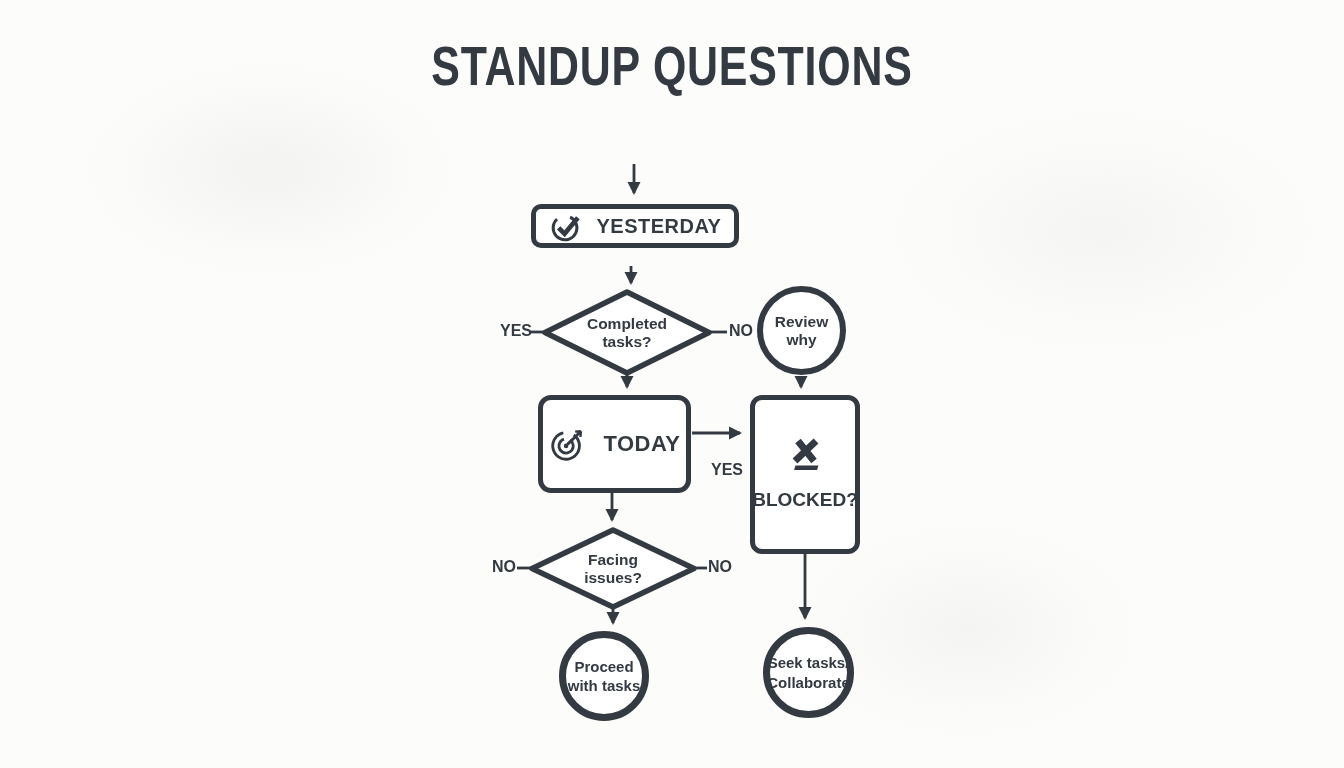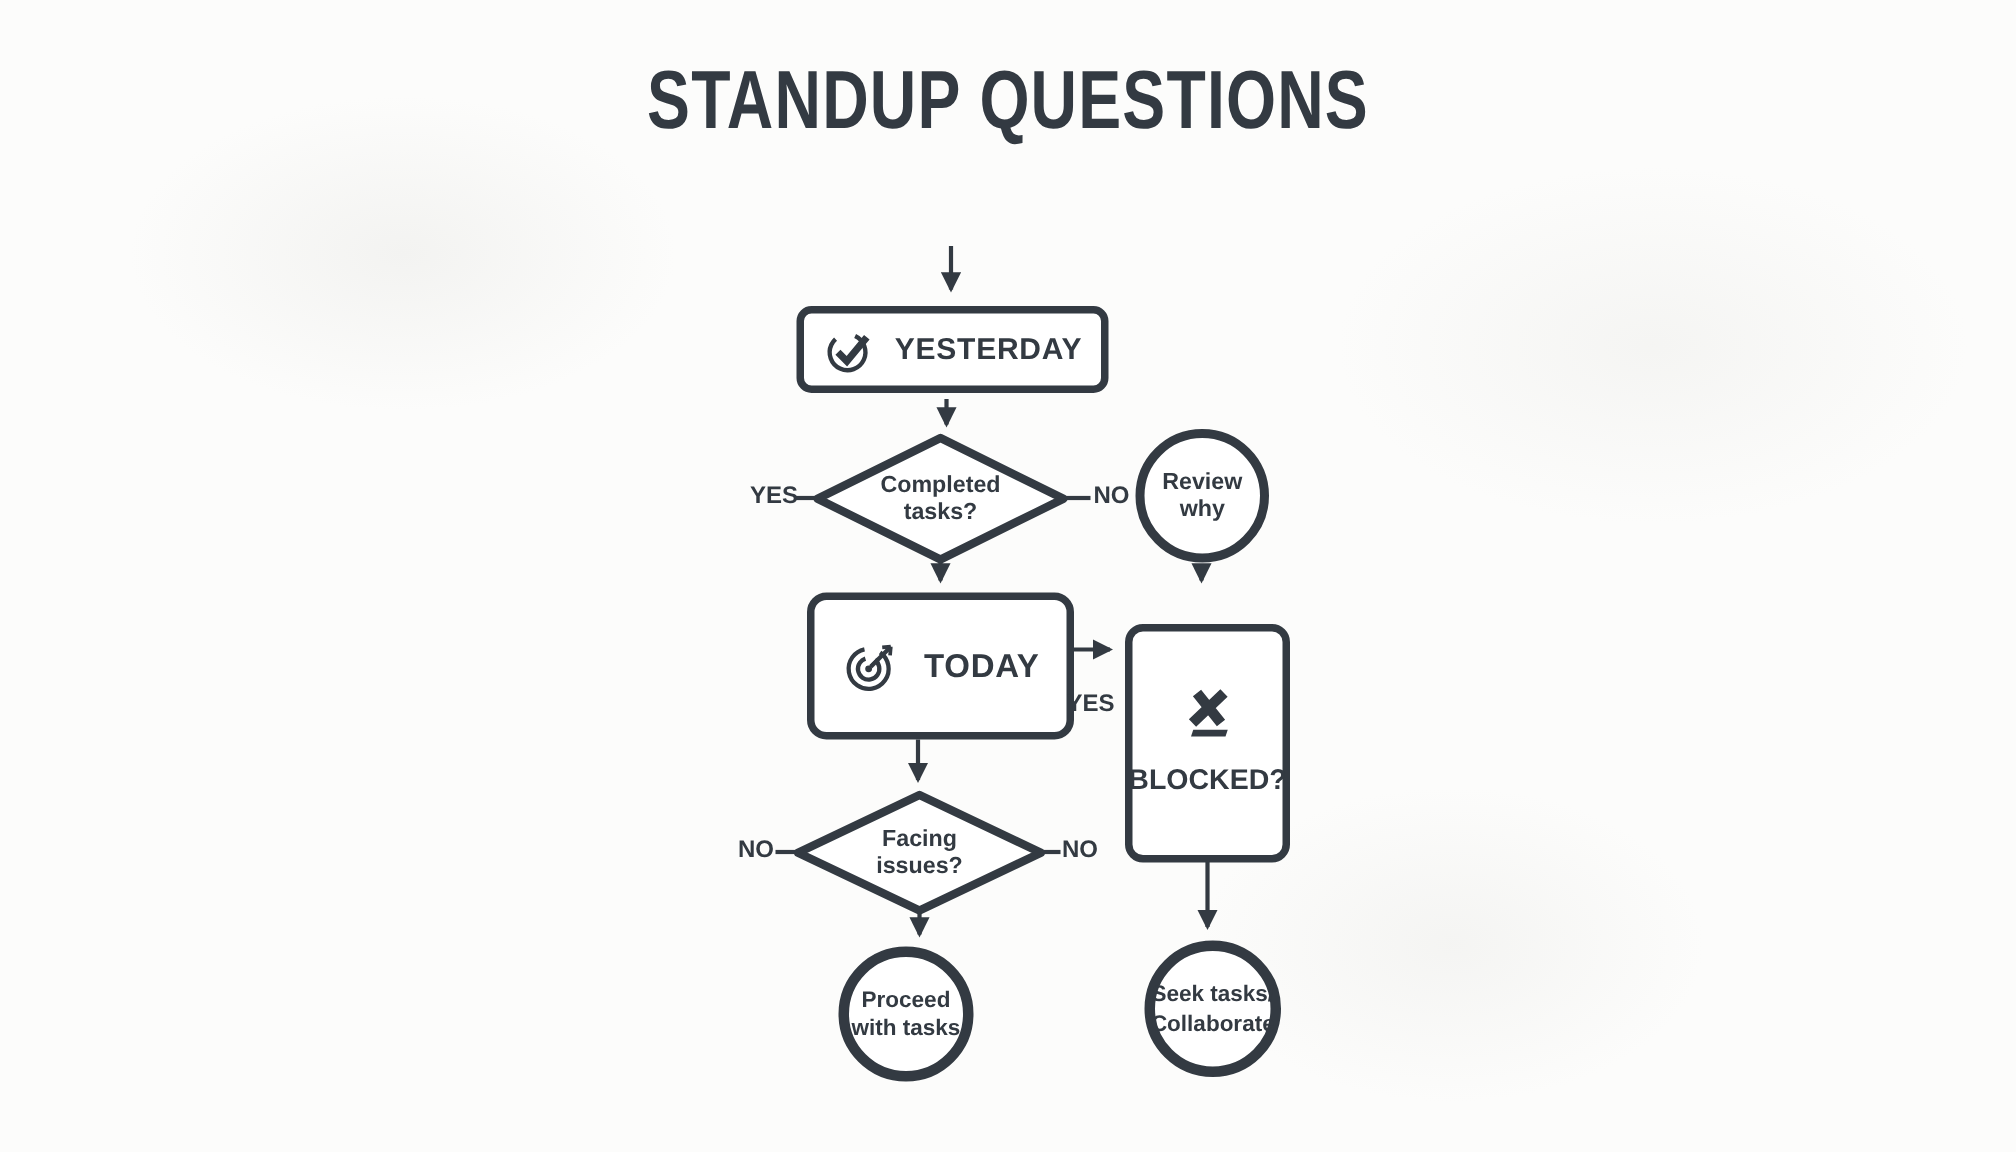--- a/index.html
+++ b/index.html
@@ -66,23 +66,23 @@
   }
   .rect { border-radius: 10px; }
   .circle { border-radius: 50%; align-items: center; }
 
   .node .icon { display: inline-flex; flex: 0 0 auto; }
   .node .icon svg { display: block; }
   .icon svg * { stroke: var(--ink); }
   .icon svg .fill { fill: var(--ink); stroke: none; }
 
   #start { left: 550px; top: 120px; width: 167px; height: 44px; border-width: 4px; border-radius: 9px; font-size: 21px; }
-  #yesterday { left: 531px; top: 204px; width: 208px; height: 58px; gap: 15px; font-size: 20px; letter-spacing: .5px; }
-  #today { left: 538px; top: 395px; width: 178px; height: 98px; gap: 15px; font-size: 22px; letter-spacing: .5px; border-radius: 13px; }
-  #blocked { left: 750px; top: 416px; width: 110px; height: 159px; flex-direction: column; gap: 16px; font-size: 19px; border-radius: 12px; }
+  #yesterday { left: 531px; top: 204px; width: 208px; height: 44px; gap: 15px; font-size: 20px; letter-spacing: .5px; }
+  #today { left: 538px; top: 395px; width: 153px; height: 98px; gap: 15px; font-size: 22px; letter-spacing: .5px; border-radius: 13px; }
+  #blocked { left: 750px; top: 395px; width: 110px; height: 159px; flex-direction: column; gap: 16px; font-size: 19px; border-radius: 12px; }
 
   #review-why { left: 757px; top: 286px; width: 89px; height: 89px; border-width: 6px; font-size: 15.5px; }
   #proceed { left: 559px; top: 631px; width: 90px; height: 90px; border-width: 7px; font-size: 15px; line-height: 1.3; }
   #seek-help { left: 763px; top: 627px; width: 91px; height: 91px; border-width: 7px; font-size: 15px; line-height: 1.3; }
 
   .dtext {
     position: absolute;
     width: 130px;
     text-align: center;
     font-weight: 700;

